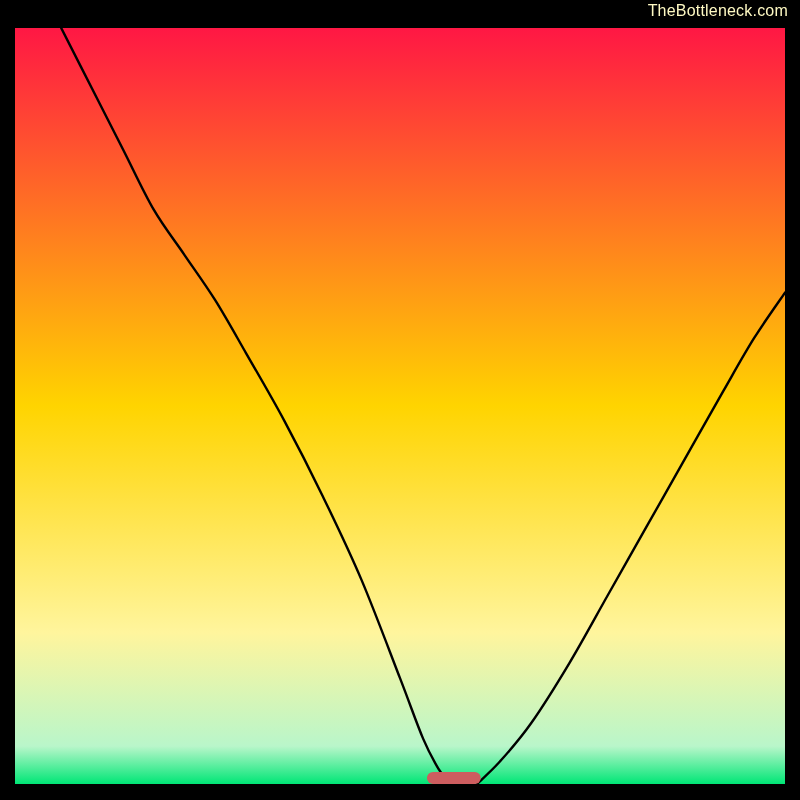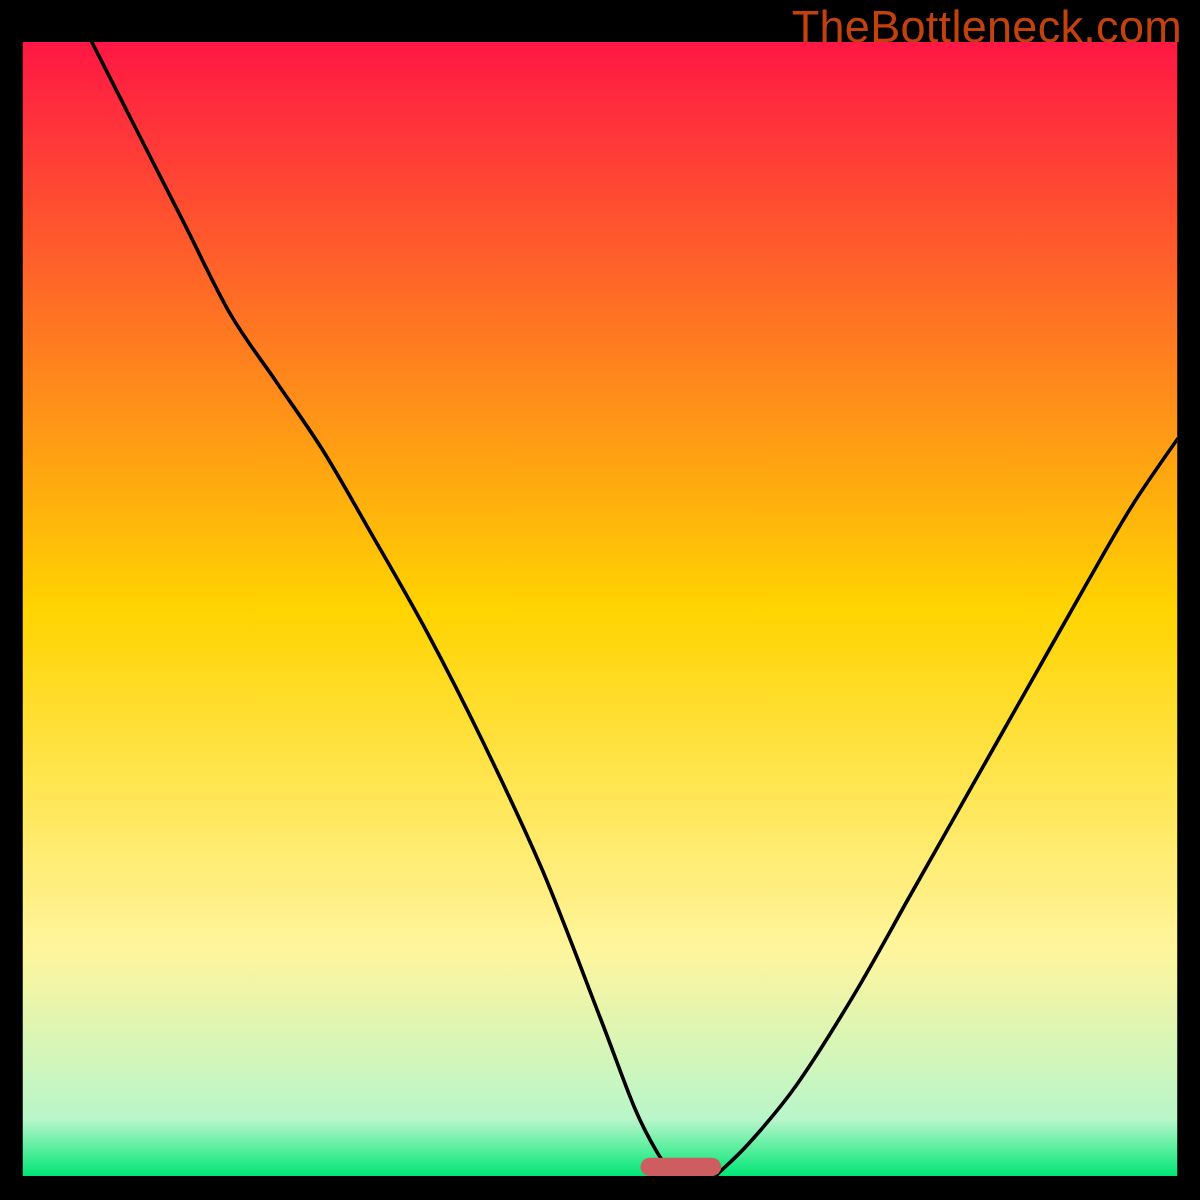--- a/index.html
+++ b/index.html
@@ -14,23 +14,23 @@
     position: relative;
     width: 800px;
     height: 800px;
     background: #000;
   }
   .watermark {
     position: absolute;
     top: 2px;
     right: 12px;
     font-family: Arial, Helvetica, sans-serif;
-    font-size: 30px;
+    font-size: 16px;
     font-weight: 500;
-    color: #c2410c;
+    color: #fef9c3;
     letter-spacing: 0.2px;
   }
   svg.plot {
     position: absolute;
     left: 15px;
     top: 28px;
     width: 770px;
     height: 756px;
     display: block;
   }

